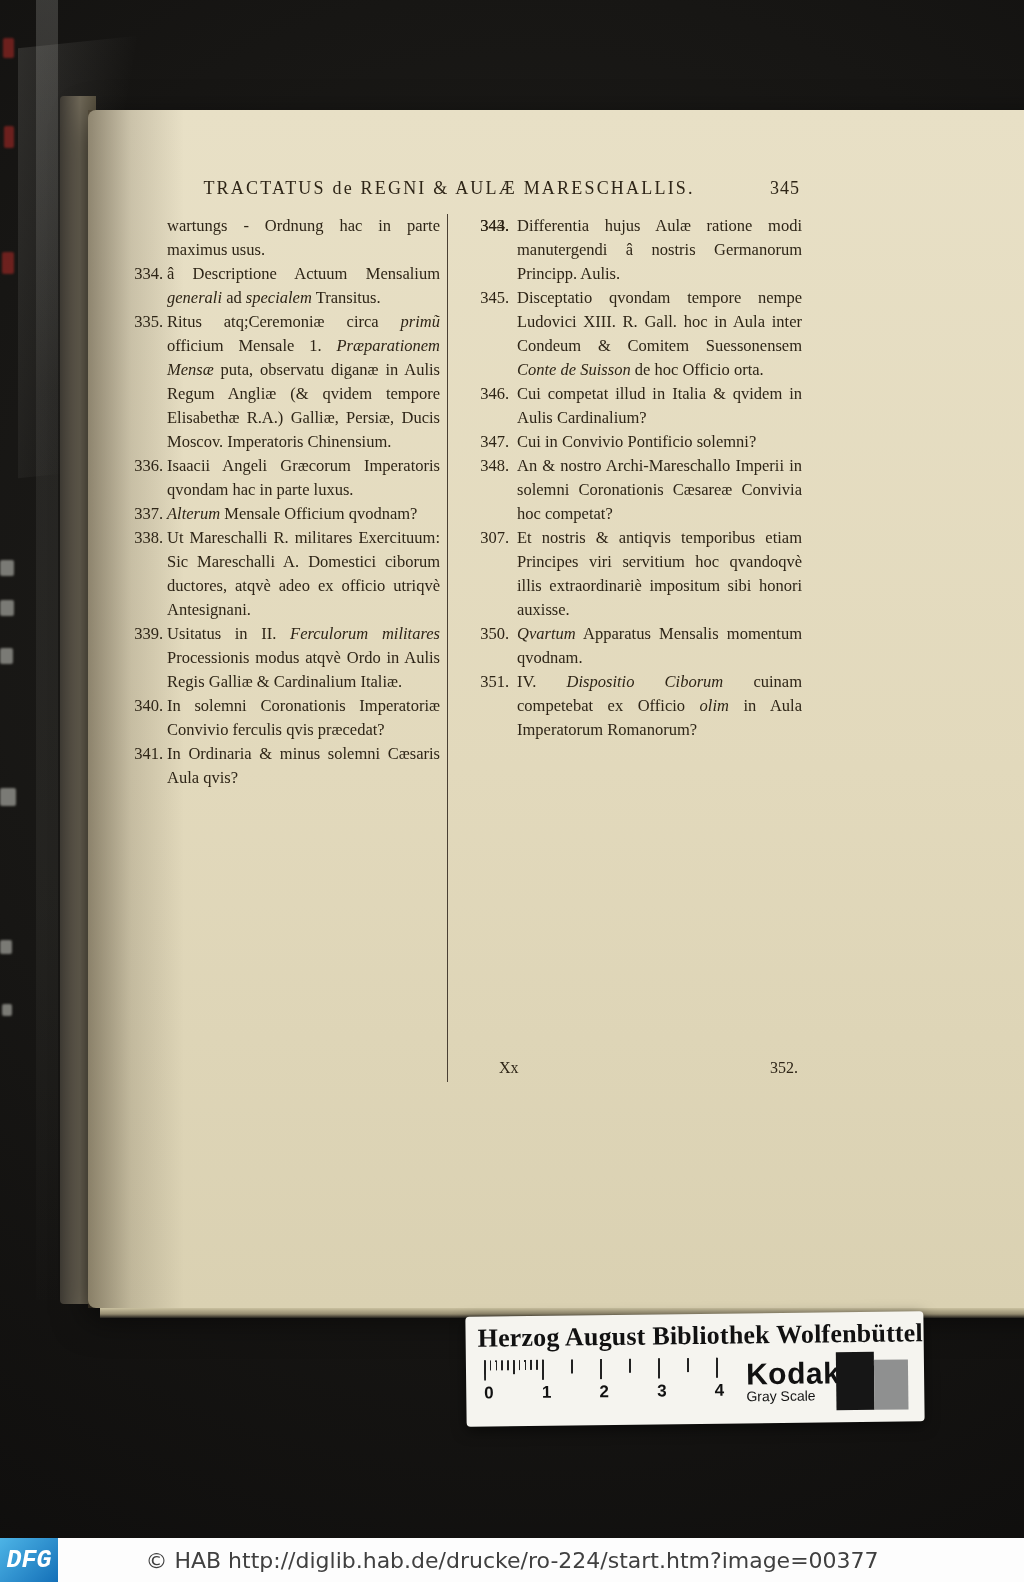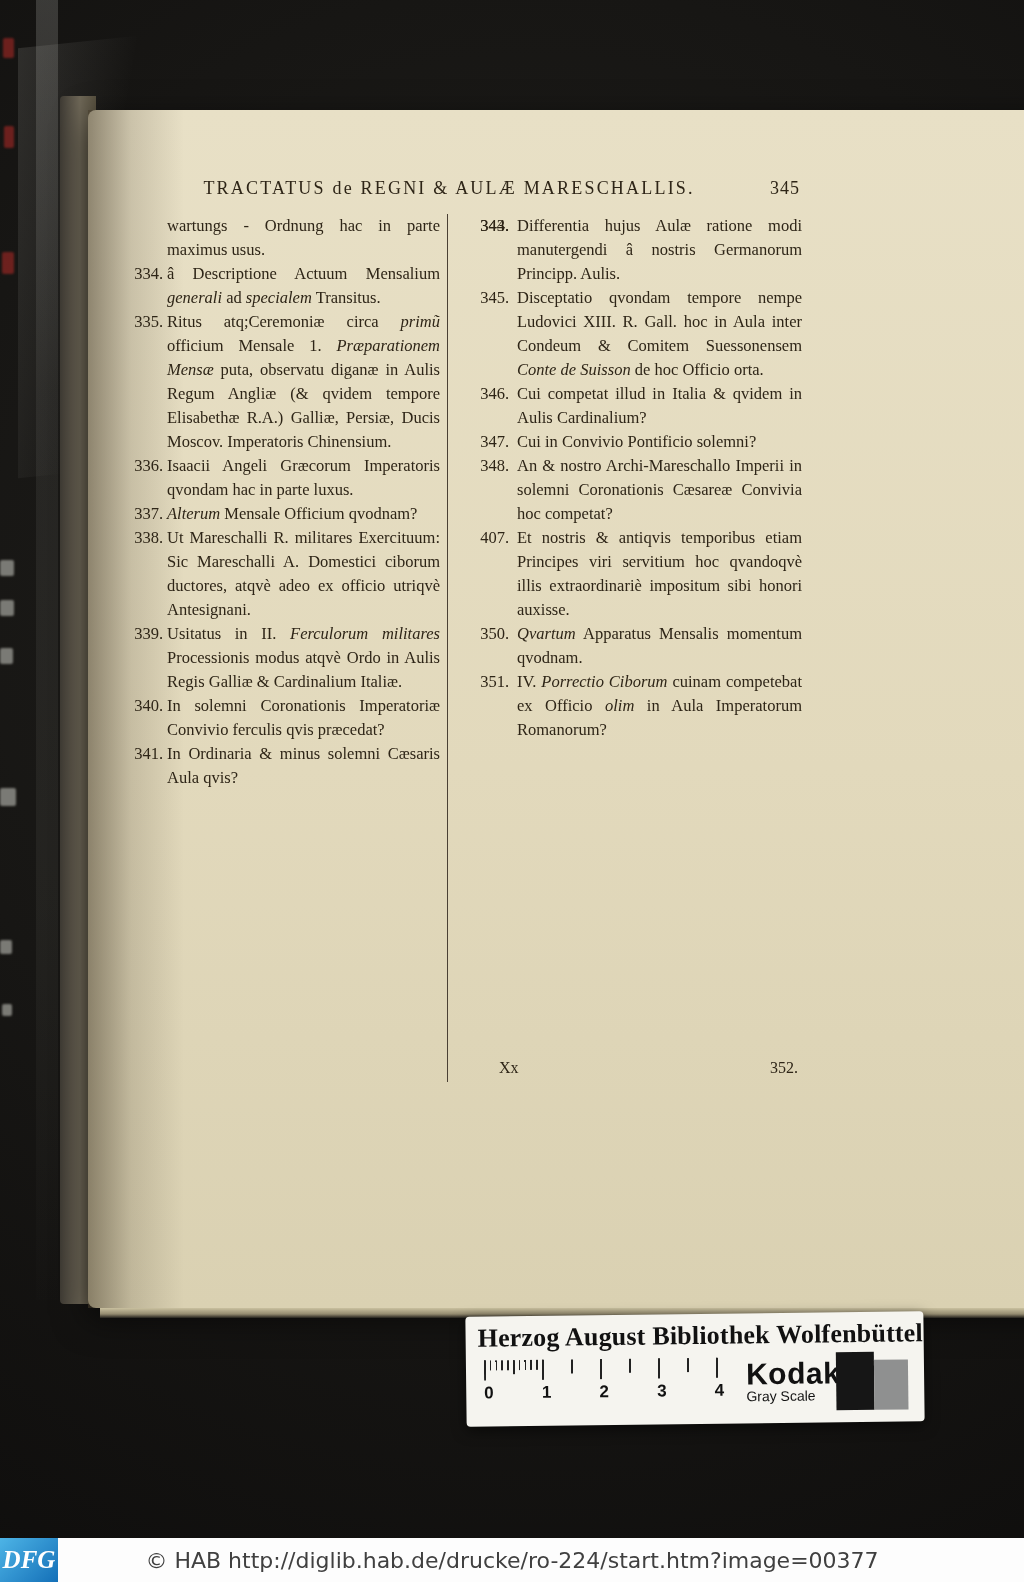--- a/index.html
+++ b/index.html
@@ -81,21 +81,21 @@
   .patch{position:absolute;}
   .patch-black{left:358px;top:0;width:38px;height:58px;background:#161616;}
   .patch-gray{left:396px;top:8px;width:34px;height:50px;background:#8f9090;}
 
   
   .bottom-bar{position:absolute;left:0;bottom:0;width:1024px;height:44px;background:#fdfdfd;
     display:flex;align-items:center;justify-content:center;}
   .attribution{font-family:"DejaVu Sans",sans-serif;font-size:22px;color:#404040;}
   .dfg-logo{position:absolute;left:0;top:0;width:58px;height:44px;
     background:linear-gradient(135deg,#4db4e6,#1470b8);color:#fff;
-    font-family:Liberation Serif, serif;font-style:italic;font-weight:bold;font-size:25px;
+    font-family:Liberation Mono, monospace;font-style:italic;font-weight:bold;font-size:25px;
     display:flex;align-items:center;justify-content:center;}
 </style>
 </head>
 <body>
 
 <div class="stage">
 
   <div class="film"></div>
   <div class="sheen"></div>
   <div class="stack"></div>
@@ -133,23 +133,23 @@
             <div class="entry"><span class="num">341.</span><span class="txt">In Ordinaria &amp; minus solemni Cæsaris Aula qvis?</span></div>
           </div>
         <div class="col col-right">
           <div>
               <div class="entry"><span class="num">343.</span></div>
               <div class="entry"><span class="num">344.</span><span class="txt">Differentia hujus Aulæ ratione modi manutergendi â nostris Germanorum Principp. Aulis.</span></div>
               <div class="entry"><span class="num">345.</span><span class="txt">Disceptatio qvondam tempore nempe Ludovici XIII. R. Gall. hoc in Aula inter Condeum &amp; Comitem Suessonensem <i>Conte de Suisson</i> de hoc Officio orta.</span></div>
               <div class="entry"><span class="num">346.</span><span class="txt">Cui competat illud in Italia &amp; qvidem in Aulis Cardinalium?</span></div>
               <div class="entry"><span class="num">347.</span><span class="txt">Cui in Convivio Pontificio solemni?</span></div>
               <div class="entry"><span class="num">348.</span><span class="txt">An &amp; nostro Archi-Mareschallo Imperii in solemni Coronationis Cæsareæ Convivia hoc competat?</span></div>
-              <div class="entry"><span class="num">407.</span><span class="txt">Et nostris &amp; antiqvis temporibus etiam Principes viri servitium hoc qvandoqvè illis extraordinariè impositum sibi honori auxisse.</span></div>
+              <div class="entry"><span class="num">307.</span><span class="txt">Et nostris &amp; antiqvis temporibus etiam Principes viri servitium hoc qvandoqvè illis extraordinariè impositum sibi honori auxisse.</span></div>
               <div class="entry"><span class="num">350.</span><span class="txt"><i>Qvartum</i> Apparatus Mensalis momentum qvodnam.</span></div>
-              <div class="entry"><span class="num">351.</span><span class="txt">IV. <i>Porrectio Ciborum</i> cuinam competebat ex Officio <i>olim</i> in Aula Imperatorum Romanorum?</span></div>
+              <div class="entry"><span class="num">351.</span><span class="txt">IV. <i>Dispositio Ciborum</i> cuinam competebat ex Officio <i>olim</i> in Aula Imperatorum Romanorum?</span></div>
             </div>
           <div class="col-footer">
             <span>Xx</span>
             <span>352.</span>
           </div>
         </div>
       </div>
     </div>
   </div>
 

